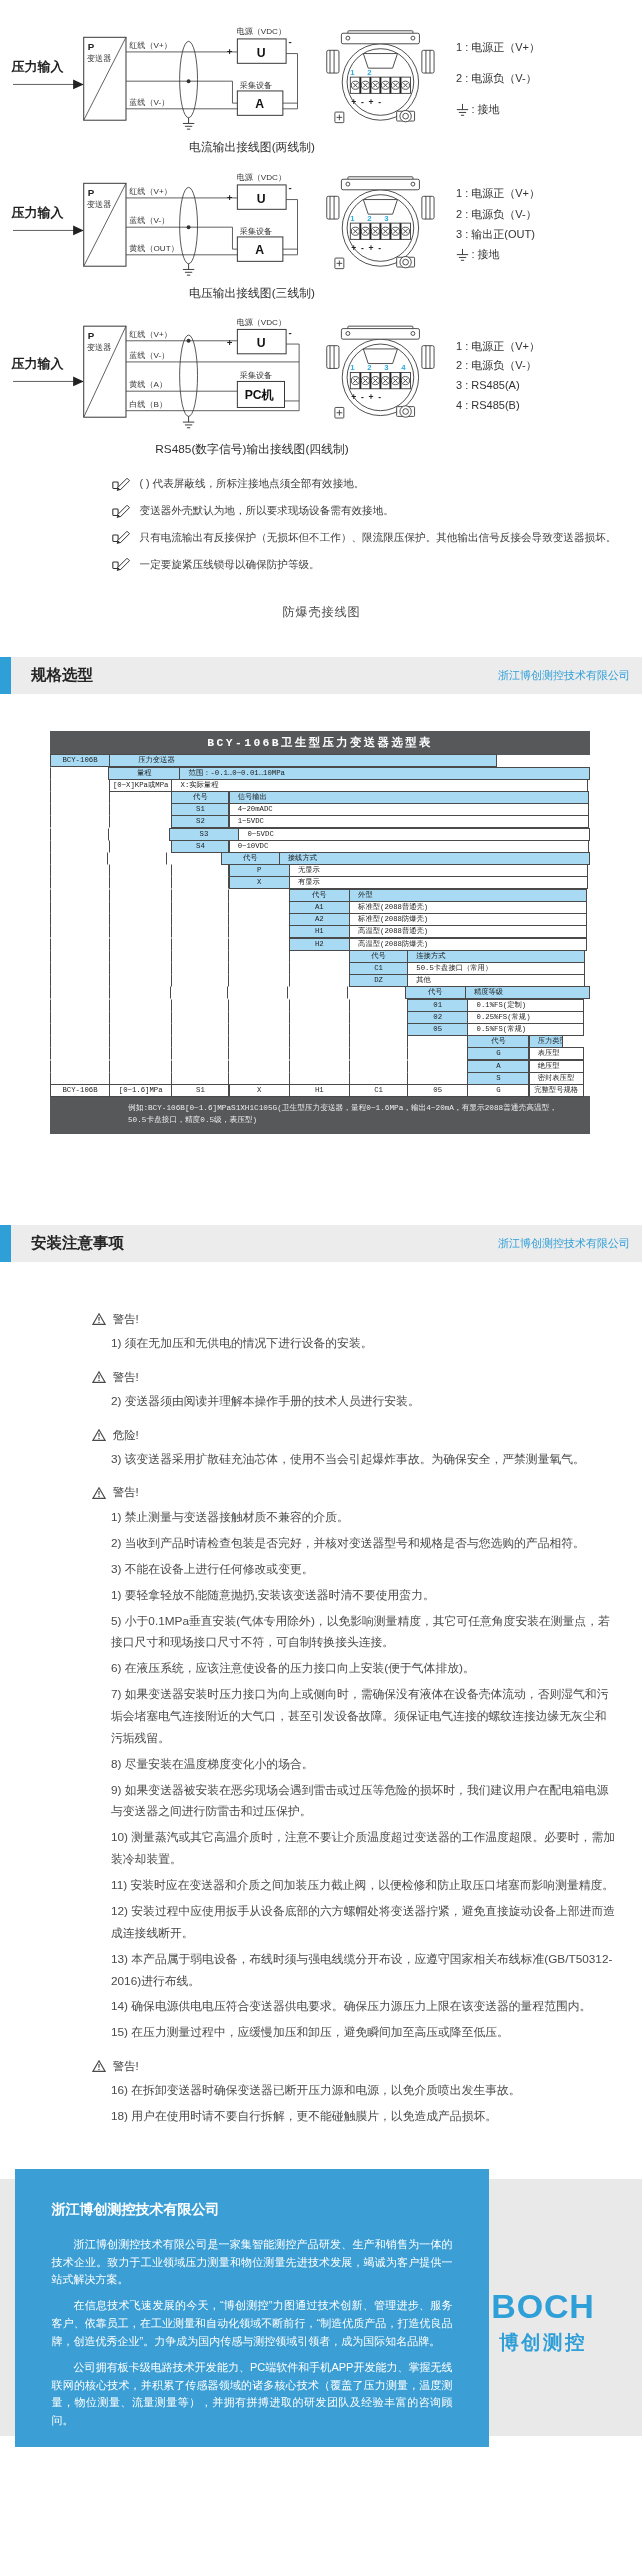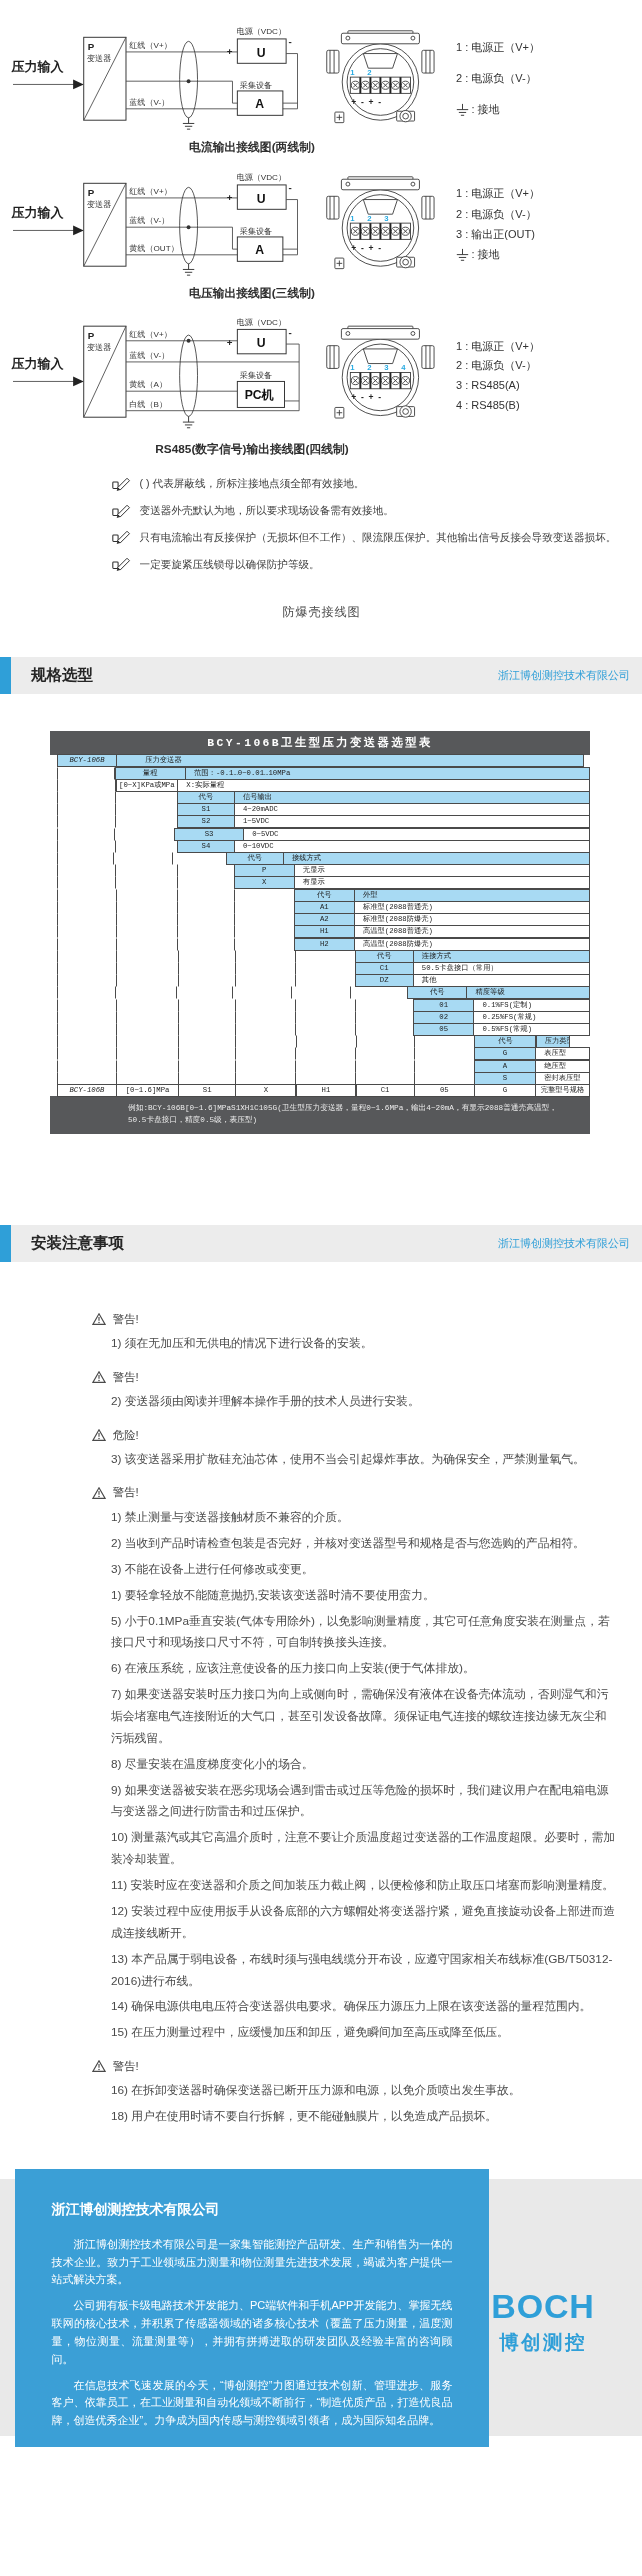--- a/index.html
+++ b/index.html
@@ -19,21 +19,21 @@
   .t-md{font-size:15px;fill:#111;}
   .b{font-weight:bold;}
   .t-num{font-size:9.5px;font-weight:bold;fill:#29abe2;letter-spacing:6.5px;}
   .t-pol{font-size:10.5px;font-weight:bold;fill:#222;letter-spacing:1.5px;}
   .legend{position:absolute;left:456px;width:175px;}
   .legend1{top:19.5px;} .legend1 .lg-row{margin-bottom:16.3px;}
   .legend2{top:19.5px;} .legend2 .lg-row{margin-bottom:5.7px;}
   .legend3{top:26px;} .legend3 .lg-row{margin-bottom:4.9px;}
   .lg-row{display:flex;align-items:center;font-size:11px;color:#333;height:14.6px;}
   .gnd-ic{margin-right:2.4px;}
-  .diag-caption{width:350px;margin:-3.3px 0 11.4px 77px;text-align:center;font-size:11.8px;color:#2f2f2f;font-weight:bold;}
+  .diag-caption{width:350px;margin:-3.3px 0 11.4px 77px;text-align:center;font-size:11.8px;color:#2f2f2f;}
   .wiring-notes{margin-top:18px;}
   .wnote{display:flex;align-items:flex-start;gap:8.1px;margin:0 0 10.6px 112px;width:521px;font-size:10.6px;color:#3d3d3d;line-height:1.45;}
   .pen-ic{flex-shrink:0;margin-top:0.8px;}
   .shell-cap{text-align:center;font-size:12.2px;color:#4a4a4a;margin:31px 0 0 0;letter-spacing:0.8px;}
 
   
   .sec-bar{height:37px;background:#ececec;display:flex;align-items:center;position:relative;margin-top:36px;}
   .sec-bar.mt2{margin-top:91px;}
   .sec-accent{position:absolute;left:0;top:0;bottom:0;width:10.6px;background:#2f9fd8;}
   .sec-title{margin-left:31px;font-size:15.5px;font-weight:bold;color:#252525;}
@@ -41,21 +41,21 @@
 
   
   .spec-wrap{margin:37px 0 0 50px;width:540px;}
   .t-title{background:#57585a;color:#fff;height:24.4px;line-height:24.4px;text-align:center;
            font-size:11.4px;font-weight:bold;letter-spacing:2.4px;
            font-family:"Liberation Mono","DejaVu Sans Mono",monospace;}
   .trow{display:flex;margin-top:-0.8px;}
   .tcell{box-sizing:border-box;height:13px;line-height:11.4px;font-size:7.3px;
          font-family:"Liberation Mono","DejaVu Sans Mono",monospace;
          border:0.8px solid #4a4a4a;margin-left:-0.8px;padding:0 2.4px;white-space:nowrap;overflow:hidden;color:#1d1d1d;}
-  .tcell:first-child{margin-left:7px;font-style:italic;}
+  .tcell:first-child{margin-left:0;}
   .lab{text-align:center;}
   .val{text-align:left;padding-left:8.1px;}
   .fin{text-align:center;}
   .ghost{background:transparent;border-color:transparent;border-right-color:#4a4a4a;}
   .ghost.first{border-left-color:#4a4a4a;}
   .c-blue{background:#a8daf3;}
   .c-white{background:#ffffff;}
   .t-example{background:#57585a;color:#ececec;font-size:7.7px;margin-top:-0.8px;
              font-family:"Liberation Mono","DejaVu Sans Mono",monospace;
              padding:5.7px 23px 7.3px 78px;line-height:1.6;}
@@ -339,21 +339,21 @@
     <div class="sec-accent"></div>
     <div class="sec-title">规格选型</div>
     <div class="sec-company">浙江博创测控技术有限公司</div>
   </div>
 
   <div class="spec-wrap">
     <div class="t-title">BCY-106B卫生型压力变送器选型表</div>
     <div>
         <div class="trow">
           <div class="tcell lab c-blue" style="width: 60px;">BCY-106B</div>
-          <div class="tcell val c-blue" style="width: 468px; padding-left: 28px;">压力变送器</div>
+          <div class="tcell val c-blue" style="width: 388px; padding-left: 28px;">压力变送器</div>
         </div>
         <div class="trow">
           <div class="tcell ghost first" style="width: 60px;"></div>
           <div class="tcell lab c-blue" style="width: 73px;">量程</div>
           <div class="tcell val c-blue" style="width: 417px;">范围：-0.1…0~0.01…10MPa</div>
         </div>
         <div class="trow">
           <div class="tcell ghost first" style="width: 60px;"></div>
           <div class="tcell lab c-white" style="width: 63px;">[0~X]KPa或MPa</div>
           <div class="tcell val c-white" style="width: 417px;">X:实际量程</div>
@@ -642,22 +642,22 @@
       </div>
       <div class="inst-item">16) 在拆卸变送器时确保变送器已断开压力源和电源，以免介质喷出发生事故。</div>
       <div class="inst-item">18) 用户在使用时请不要自行拆解，更不能碰触膜片，以免造成产品损坏。</div>
     </div>
 
   <div class="footer">
     <div class="f-gray"></div>
     <div class="f-blue">
       <div class="f-title">浙江博创测控技术有限公司</div>
       <p class="f-p">浙江博创测控技术有限公司是一家集智能测控产品研发、生产和销售为一体的技术企业。致力于工业领域压力测量和物位测量先进技术发展，竭诚为客户提供一站式解决方案。</p>
+      <p class="f-p">在信息技术飞速发展的今天，“博创测控”力图通过技术创新、管理进步、服务客户、依靠员工，在工业测量和自动化领域不断前行，“制造优质产品，打造优良品牌，创造优秀企业”。力争成为国内传感与测控领域引领者，成为国际知名品牌。</p>
       <p class="f-p">公司拥有板卡级电路技术开发能力、PC端软件和手机APP开发能力、掌握无线联网的核心技术，并积累了传感器领域的诸多核心技术（覆盖了压力测量，温度测量，物位测量、流量测量等），并拥有拼搏进取的研发团队及经验丰富的咨询顾问。</p>
-      <p class="f-p">在信息技术飞速发展的今天，“博创测控”力图通过技术创新、管理进步、服务客户、依靠员工，在工业测量和自动化领域不断前行，“制造优质产品，打造优良品牌，创造优秀企业”。力争成为国内传感与测控领域引领者，成为国际知名品牌。</p>
     </div>
     <div class="f-logo">
       <div class="logo-en">BOCH</div>
       <div class="logo-cn">博创测控</div>
     </div>
   </div>
 
 </div>
 
 

